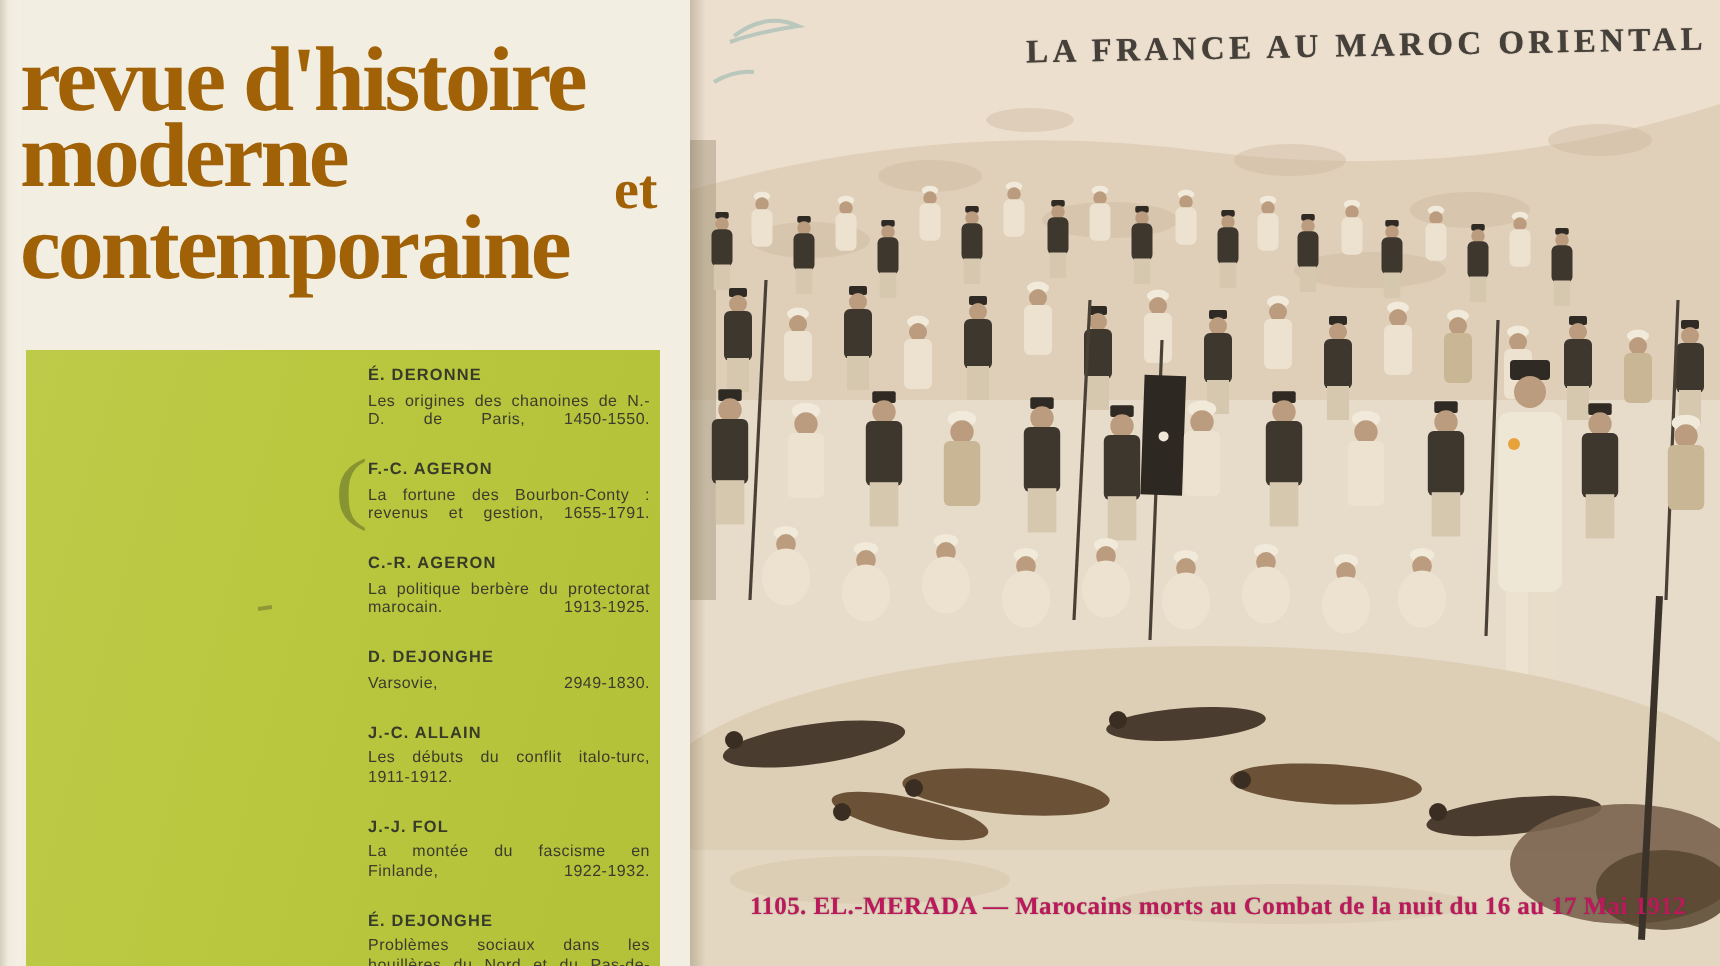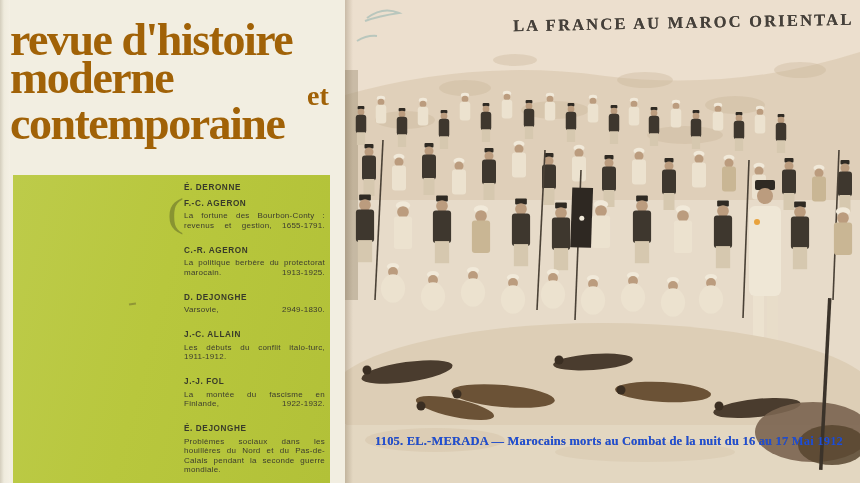--- a/index.html
+++ b/index.html
@@ -31,43 +31,44 @@
      font-size:40px;font-weight:400;color:rgba(88,96,38,.5);transform:scaleX(1.25);line-height:1;}
 
   
   .postcard{position:relative;width:515px;height:483px;flex:0 0 auto;overflow:hidden;background:#e7dbc9;}
   .postcard::before{content:"";position:absolute;left:0;top:0;width:8px;height:100%;z-index:5;
      background:linear-gradient(90deg,rgba(110,92,66,.28),rgba(110,92,66,0));}
   .pc-svg{position:absolute;left:0;top:0;}
   .pc-header{position:absolute;left:168px;top:13px;width:340px;text-align:center;z-index:6;
      font-family:"Liberation Serif",serif;font-weight:700;font-size:16.5px;letter-spacing:2.2px;
      color:#45403a;transform:rotate(-1.1deg);white-space:nowrap;text-shadow:0 0 .5px #5a5148;}
-  .pc-caption{position:absolute;left:25px;top:434px;width:478px;text-align:center;z-index:6;
+  .pc-caption{position:absolute;left:25px;top:446px;width:478px;text-align:center;z-index:6;
      font-family:"Liberation Serif",serif;font-weight:700;font-size:12.5px;letter-spacing:.2px;
-     color:#1d4ed8;text-shadow:0 0 .6px rgba(74,59,43,.6);white-space:nowrap;}
+     color:#be185d;text-shadow:0 0 .6px rgba(74,59,43,.6);white-space:nowrap;}
 </style>
 </head>
 <body>
 
 <div class="page">
 
   <div class="cover">
     <div class="cover-title">
       <div class="t-line t1">revue d'histoire</div>
       <div class="t-line t2">moderne</div>
       <div class="t-et">et</div>
       <div class="t-line t3">contemporaine</div>
     </div>
 
     <div class="toc">
       <div class="toc-speck"></div>
       <div class="toc-list">
 
         <div class="toc-entry">
           <div class="toc-author">É. DERONNE</div>
+          <div class="toc-title">Les origines des chanoines de N.-D. de Paris, 1450-1550.</div>
         </div>
 
         <div class="toc-entry">
           <span class="paren">(</span>
           <div class="toc-author">F.-C. AGERON</div>
           <div class="toc-title">La fortune des Bourbon-Conty : revenus et gestion, 1655-1791.</div>
         </div>
 
         <div class="toc-entry">
           <div class="toc-author">C.-R. AGERON</div>

